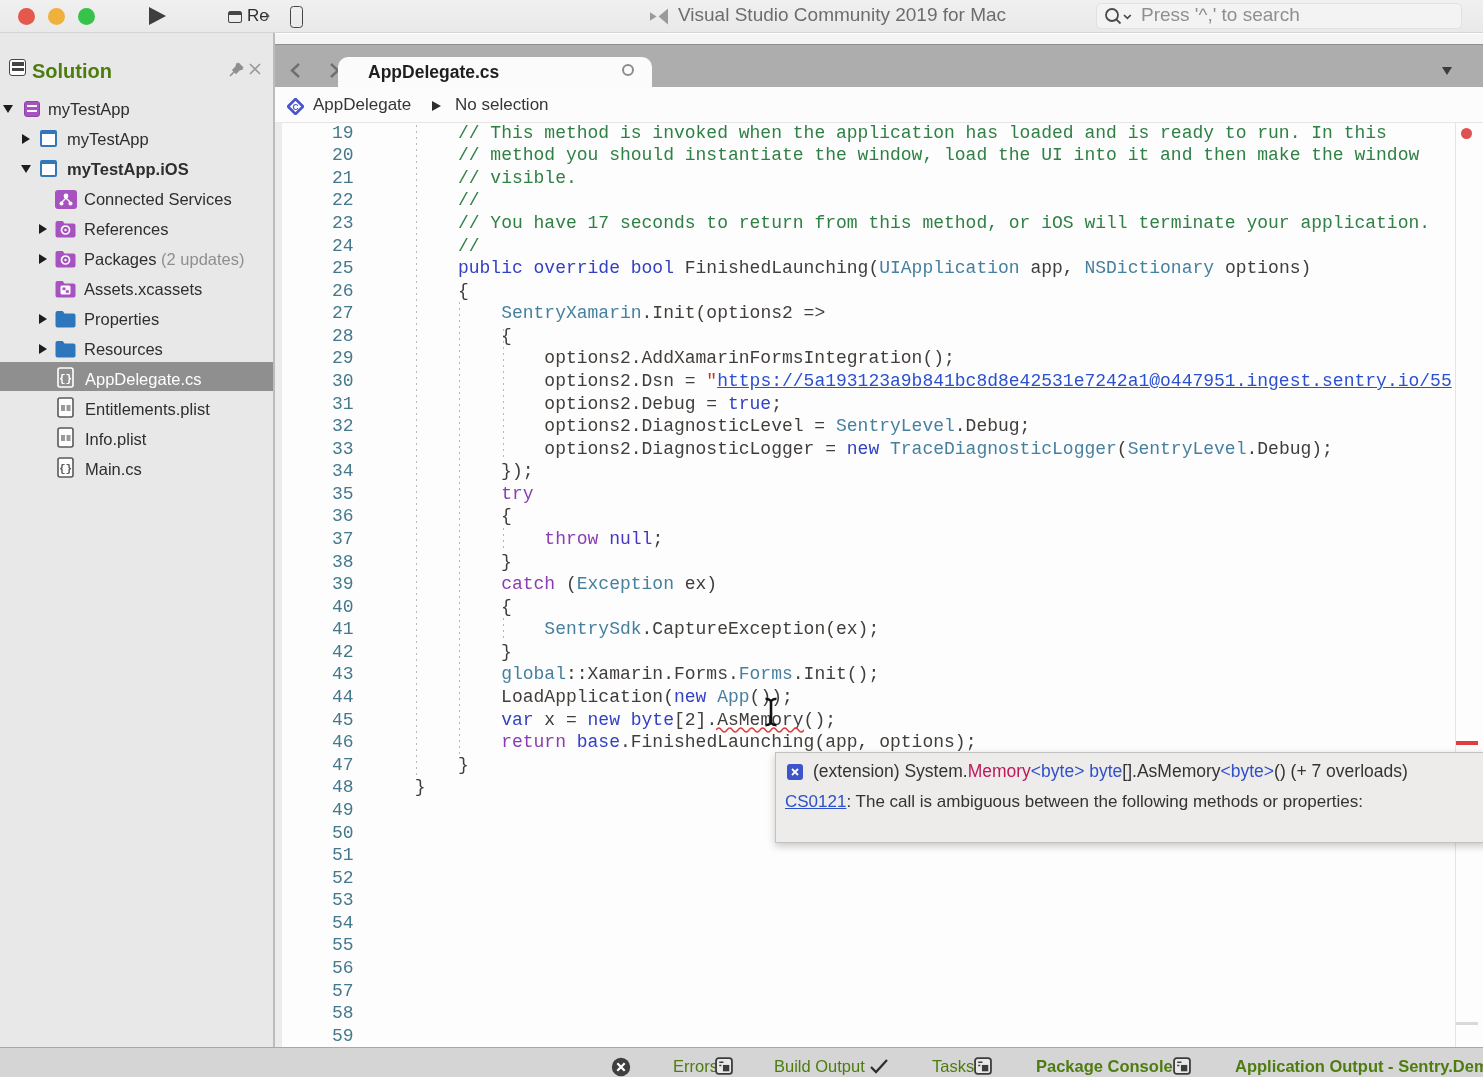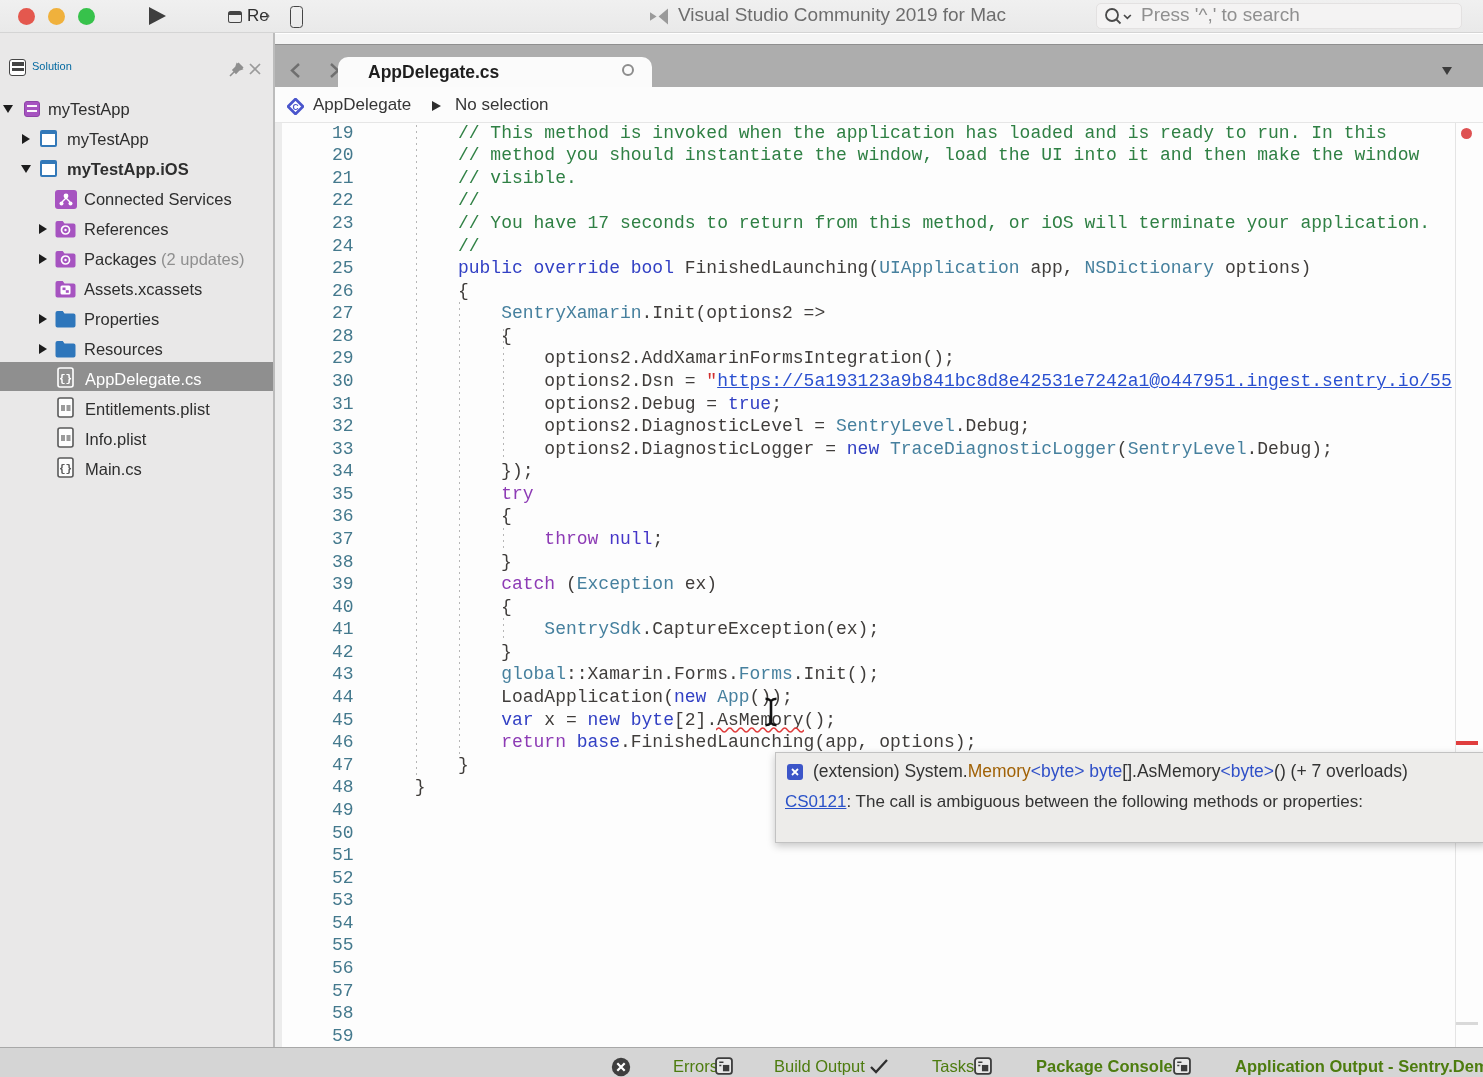--- a/index.html
+++ b/index.html
@@ -9,21 +9,21 @@
 .abs { position:absolute; }
 
 
 #titlebar { position:absolute; left:0; top:0; width:1483px; height:33px;
   background:linear-gradient(#f0f0f0,#e9e9e9); border-bottom:1px solid #d4d4d4; }
 .dot { position:absolute; top:8px; width:17px; height:17px; border-radius:50%; }
 #strip { position:absolute; left:0; top:34px; width:1483px; height:10px; background:#f4f4f4; }
 
 
 #sidebar { position:absolute; left:0; top:33px; width:273px; height:1014px; background:#e9e8e8; overflow:hidden; }
-#sidebar .hdr { position:absolute; left:32px; top:27px; font-size:11px; font-weight:normal; color:#0369a1; }
+#sidebar .hdr { position:absolute; left:32px; top:27px; font-size:20px; font-weight:bold; color:#4d7c0f; }
 .trow { position:absolute; font-size:16.5px; color:#2e2e2e; line-height:30px; white-space:nowrap; }
 .tri-r { position:absolute; width:0; height:0; border-left:8px solid #1d1d1d;
   border-top:5.5px solid transparent; border-bottom:5.5px solid transparent; }
 .tri-d { position:absolute; width:0; height:0; border-top:8px solid #1d1d1d;
   border-left:5.5px solid transparent; border-right:5.5px solid transparent; }
 #divider { position:absolute; left:273px; top:33px; width:2px; height:1014px; background:#bcbcbc; }
 
 
 #tabbar { position:absolute; left:275px; top:44px; width:1208px; height:43px;
   background:#adadad; border-top:1px solid #8f8f8f; }
@@ -52,21 +52,21 @@
 #code .t { color:#46809e; }
 #code .s { color:#d02f2f; }
 #code .u { color:#2a50d0; text-decoration:underline; }
 .guide { position:absolute; width:1px;
   background-image:repeating-linear-gradient(to bottom,#b6b6b6 0 2px,transparent 2px 6px); }
 
 
 #tip { position:absolute; left:775px; top:752px; width:712px; height:91px;
   background:#edecea; border:1px solid #c2c2c2; box-shadow:0 3px 8px rgba(0,0,0,.22);
   font-size:17.5px; color:#333; }
-#tip .t { color:#a16207; }
+#tip .t { color:#be185d; }
 #tip .b { color:#3050c8; }
 
 
 #statusbar { position:absolute; left:0; top:1047px; width:1483px; height:30px;
   background:#d5d5d5; border-top:1px solid #a8a8a8; }
 .sbt { position:absolute; top:1057px; font-size:16.5px; color:#4d7c0f; white-space:nowrap;margin-left:36px; }
 </style>
 </head>
 <body>
 <div id="app">

